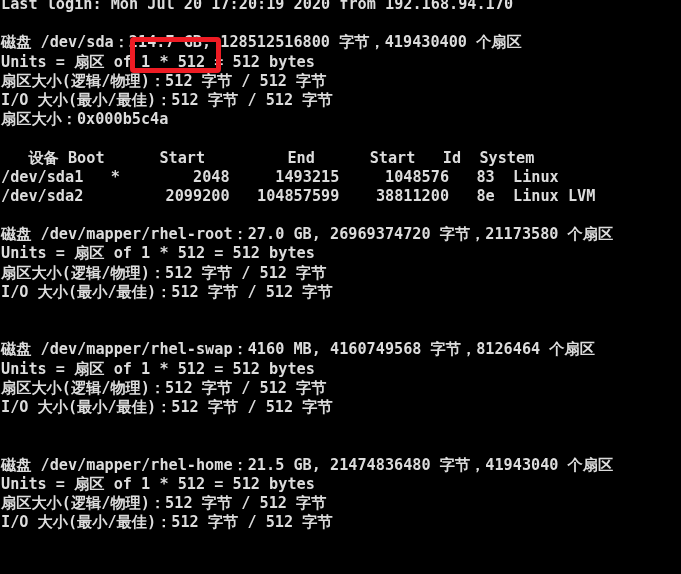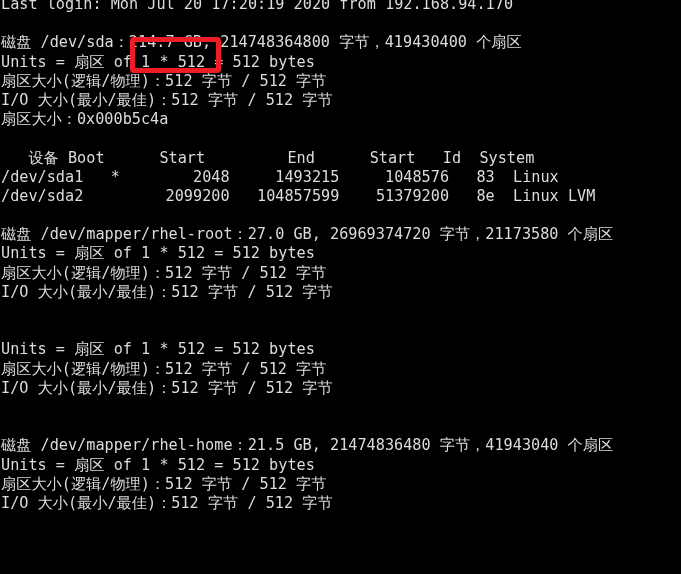--- a/index.html
+++ b/index.html
@@ -18,20 +18,21 @@
     position: relative;
     width: 681px;
     height: 574px;
     background: #000000;
     color: #d8d8d8;
     font-family: "DejaVu Sans Mono", "Liberation Mono", monospace;
     font-size: 15.2px;
     line-height: 19.2px;
     overflow: hidden;
     box-sizing: border-box;
+    font-weight: bold;
   }
   #screen {
     position: absolute;
     left: 0;
     top: -5px;   
     width: 681px;
   }
   .line {
     height: 19.2px;
     white-space: pre;
@@ -52,36 +53,37 @@
     border-radius: 4px;
   }
 </style>
 </head>
 <body>
 
 <div id="terminal">
   <div id="screen">
     <div class="line">Last login: Mon Jul 20 17:20:19 2020 from 192.168.94.170</div>
     <div class="line blank"></div>
-    <div class="line">磁盘 /dev/sda：214.7 GB, 214748364800 字节，419430400 个扇区</div>
+    <div class="line">磁盘 /dev/sda：214.7 GB, 128512516800 字节，419430400 个扇区</div>
     <div class="line">Units = 扇区 of 1 * 512 = 512 bytes</div>
     <div class="line">扇区大小(逻辑/物理)：512 字节 / 512 字节</div>
     <div class="line">I/O 大小(最小/最佳)：512 字节 / 512 字节</div>
     <div class="line">扇区大小：0x000b5c4a</div>
     <div class="line blank"></div>
     <div class="line">   设备 Boot      Start         End      Start   Id  System</div>
     <div class="line">/dev/sda1   *        2048     1493215     1048576   83  Linux</div>
-    <div class="line">/dev/sda2         2099200   104857599    51379200   8e  Linux LVM</div>
+    <div class="line">/dev/sda2         2099200   104857599    38811200   8e  Linux LVM</div>
     <div class="line blank"></div>
     <div class="line">磁盘 /dev/mapper/rhel-root：27.0 GB, 26969374720 字节，21173580 个扇区</div>
     <div class="line">Units = 扇区 of 1 * 512 = 512 bytes</div>
     <div class="line">扇区大小(逻辑/物理)：512 字节 / 512 字节</div>
     <div class="line">I/O 大小(最小/最佳)：512 字节 / 512 字节</div>
     <div class="line blank"></div>
     <div class="line blank"></div>
+    <div class="line">磁盘 /dev/mapper/rhel-swap：4160 MB, 4160749568 字节，8126464 个扇区</div>
     <div class="line">Units = 扇区 of 1 * 512 = 512 bytes</div>
     <div class="line">扇区大小(逻辑/物理)：512 字节 / 512 字节</div>
     <div class="line">I/O 大小(最小/最佳)：512 字节 / 512 字节</div>
     <div class="line blank"></div>
     <div class="line blank"></div>
     <div class="line">磁盘 /dev/mapper/rhel-home：21.5 GB, 21474836480 字节，41943040 个扇区</div>
     <div class="line">Units = 扇区 of 1 * 512 = 512 bytes</div>
     <div class="line">扇区大小(逻辑/物理)：512 字节 / 512 字节</div>
     <div class="line">I/O 大小(最小/最佳)：512 字节 / 512 字节</div>
   </div>

